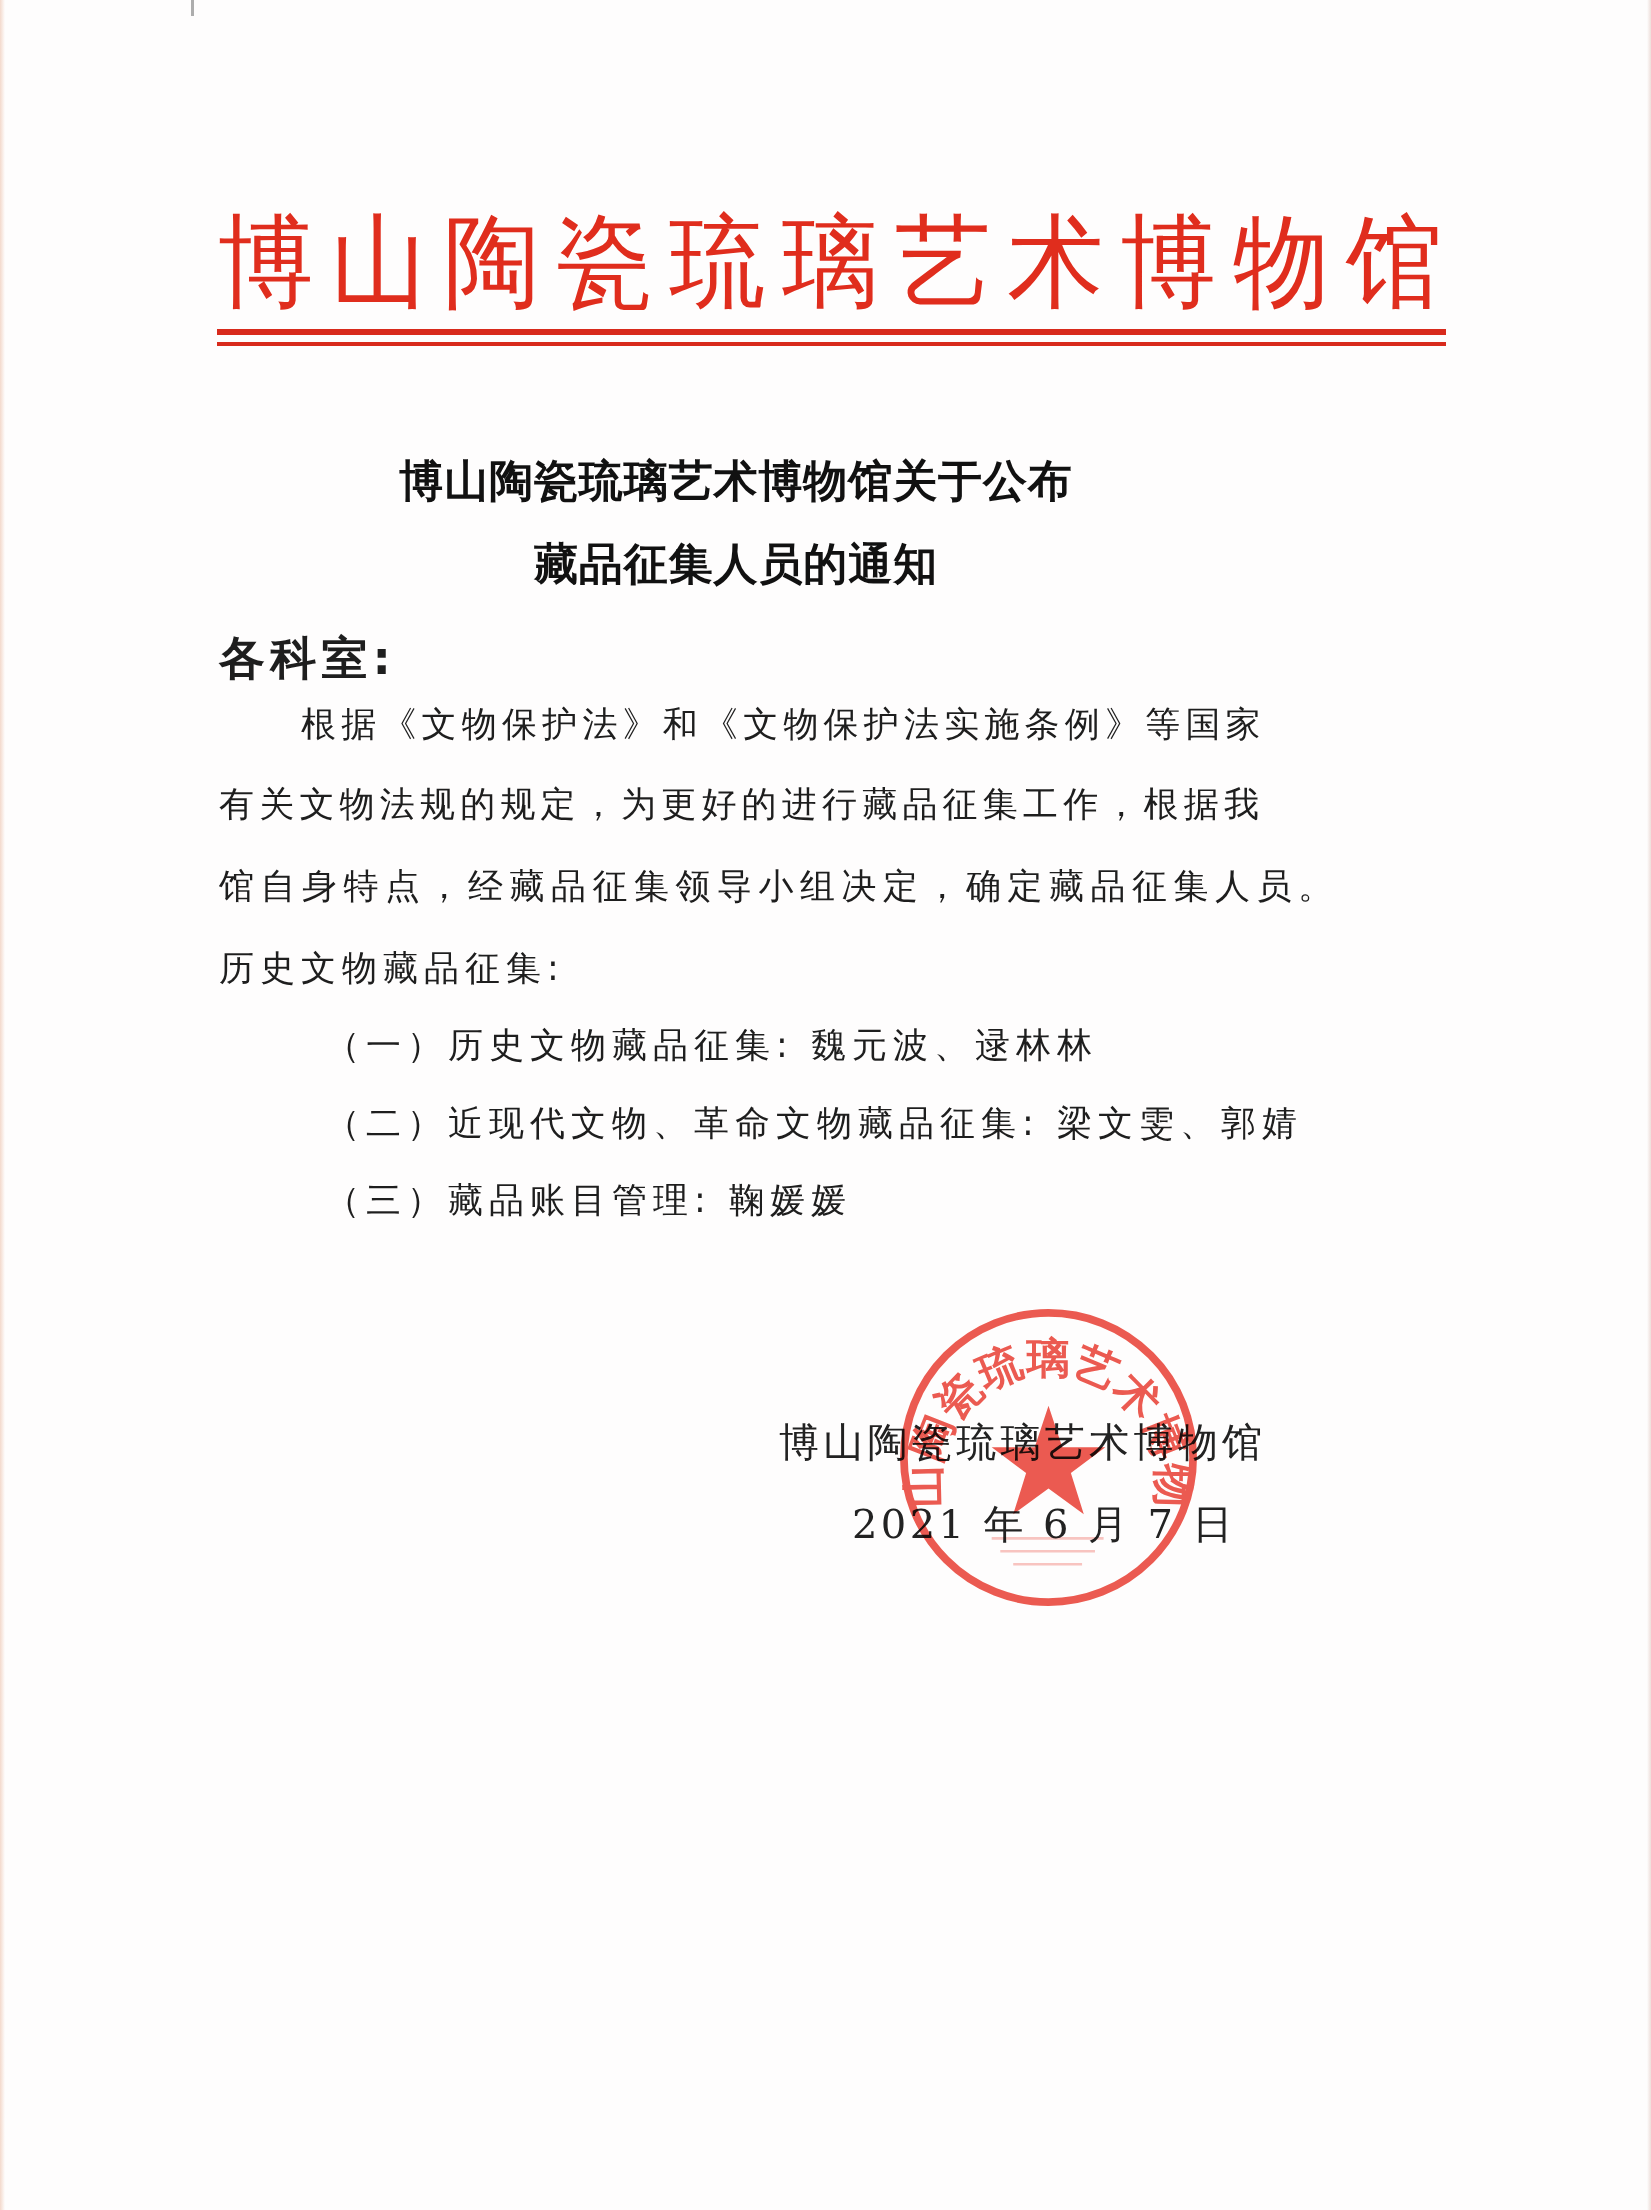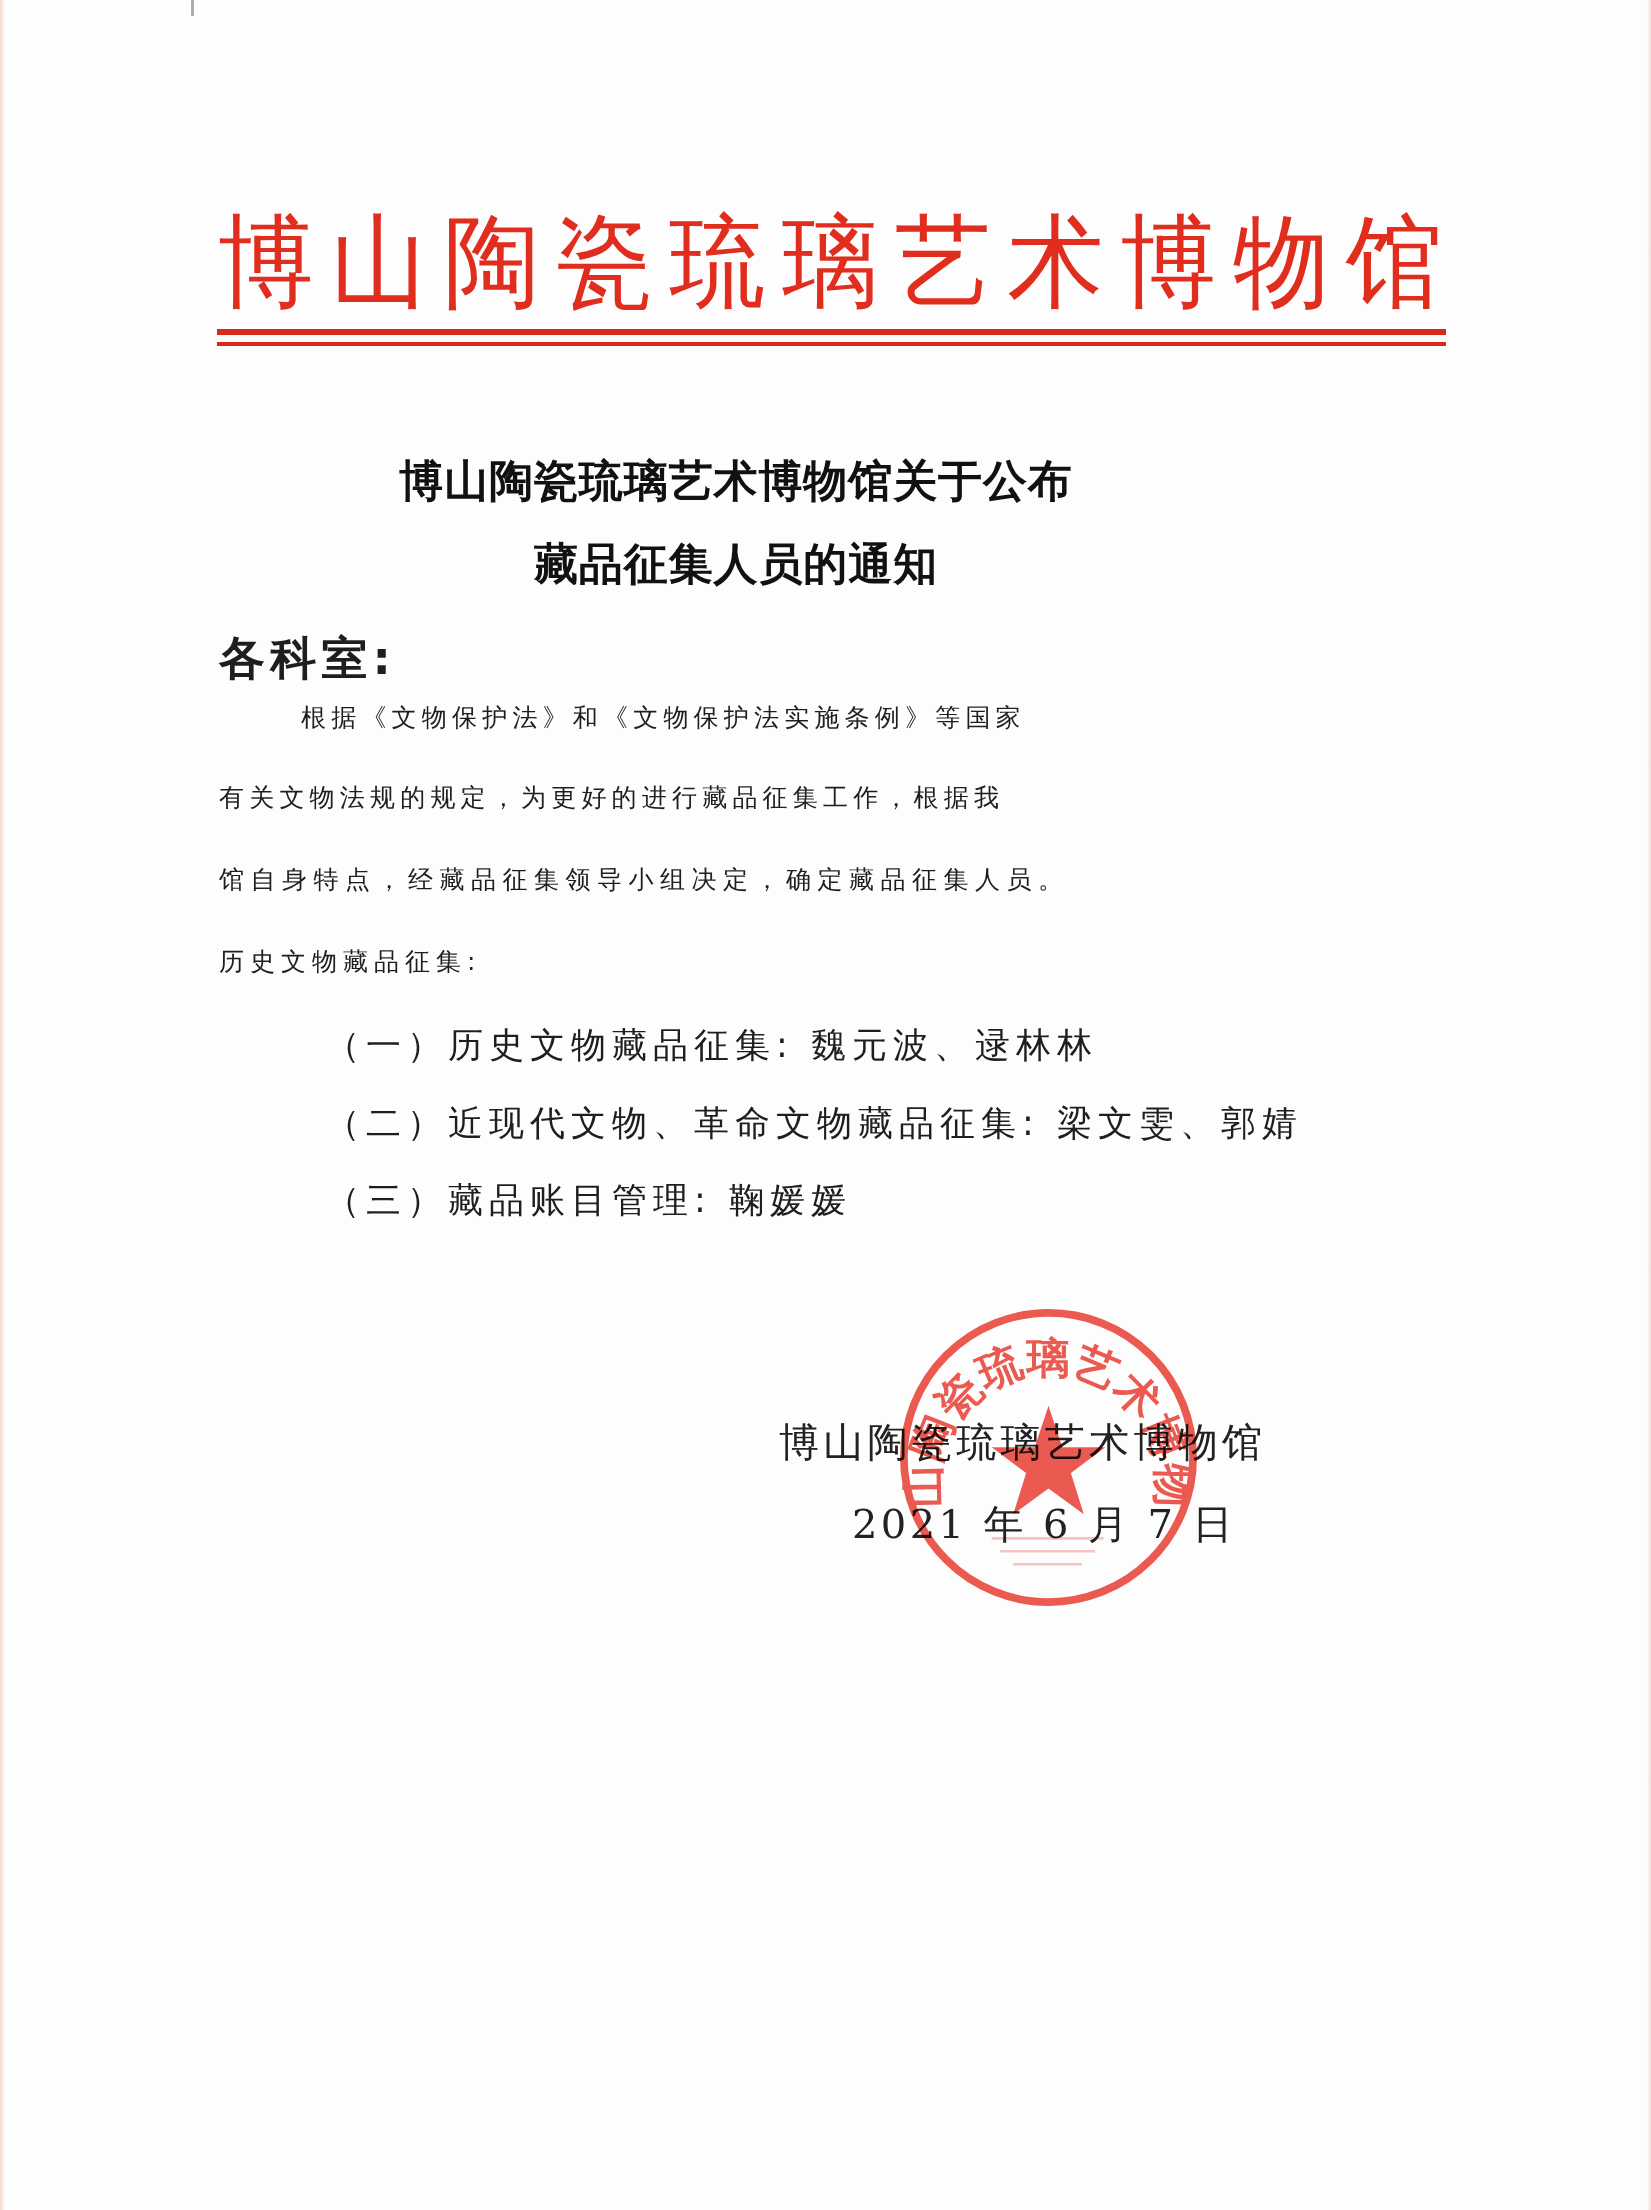--- a/index.html
+++ b/index.html
@@ -39,21 +39,21 @@
     font-size: 44px; letter-spacing: 0.9px; margin-left: 26px;
   }
   .doc-title.l1 { top: 452px; }
   .doc-title.l2 { top: 535px; font-family: Liberation Serif, serif; }
   .body-text {
     position: absolute; left: 219px; width: 1153px;
     font-family: "DejaVu Sans", sans-serif; font-size: 46px; color: #1e1e1e;
     letter-spacing: 5.2px; white-space: nowrap; font-weight: bold;
   }
   .salutation { top: 628px; }
-  .para { position: absolute; left: 219px; font-family: "DejaVu Sans", sans-serif; font-size: 25px; color:#1e1e1e; letter-spacing: 5.2px; white-space: nowrap; }
+  .para { position: absolute; left: 219px; font-family: "DejaVu Sans", sans-serif; font-size: 35px; color:#1e1e1e; letter-spacing: 5.2px; white-space: nowrap; }
   .para.p1 { top: 701px; left: 301px; }
   .para.p2 { top: 781px; }
   .para.p3 { top: 863px; letter-spacing: 6.5px; }
   .para.p4 { top: 945px; letter-spacing: 6px; }
   .list-item { position: absolute; left: 325px; font-family: "DejaVu Sans", sans-serif; font-size: 35px; color:#1e1e1e; letter-spacing: 6px; white-space: nowrap; text-align: right; }
   .list-item.i1 { top: 1022px; }
   .list-item.i2 { top: 1100px; }
   .list-item.i3 { top: 1177px; }
   .signature {
     position: absolute; left: 779px; top: 1415px;

